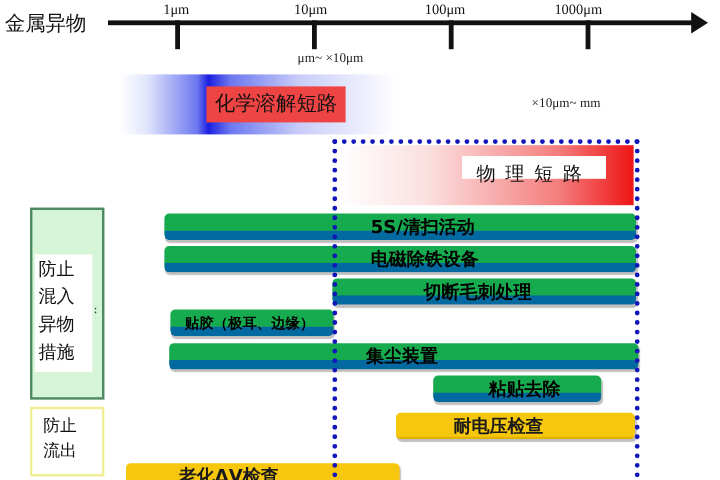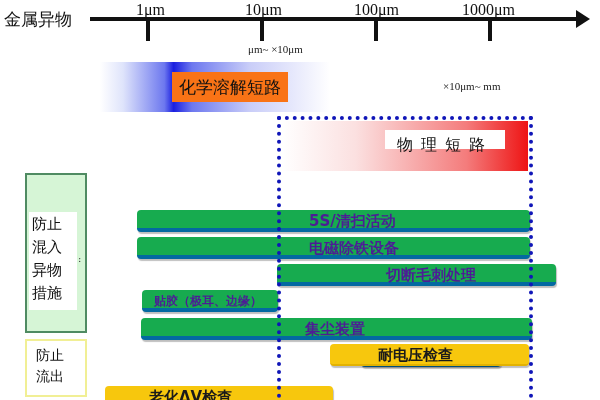--- a/index.html
+++ b/index.html
@@ -5,46 +5,46 @@
     * { box-sizing: border-box; margin: 0; padding: 0; }
     html, body { width: 600px; height: 400px; overflow: hidden; background: #ffffff; }
     body { position: relative; font-family: "DejaVu Serif", "Liberation Serif", serif; }
     .abs { position: absolute; }
 
     
     .axis-label { left: 4px; top: 8px; font-size: 17px; color: #111; font-family: Liberation Mono, monospace; letter-spacing: 0px; }
     .axis-line { left: 90px; top: 17px; width: 488px; height: 4px; background: #111; }
     .axis-arrow { left: 576px; top: 10px; width: 0; height: 0; border-top: 9px solid transparent; border-bottom: 9px solid transparent; border-left: 14px solid #111; }
     .tick { top: 17px; width: 4px; height: 24px; background: #111; }
-    .tick-label { top: 1px; font-size: 16px; color: #111; font-family: "Liberation Serif", serif; white-space: nowrap; }
+    .tick-label { top: 1px; font-size: 12px; color: #111; font-family: "Liberation Serif", serif; white-space: nowrap; }
 
     .range-note { font-size: 11px; color: #222; font-family: "Liberation Serif", serif; white-space: nowrap; }
 
     
     .chem-band { left: 100px; top: 62px; width: 230px; height: 50px;
       background: linear-gradient(to right, #ffffff 0%, #dfe4fb 10%, #6d78ef 28%, #1a1fe0 32%, #6d78ef 40%, #c9cdf8 65%, #ffffff 100%); }
-    .chem-label { left: 172px; top: 72px; width: 116px; height: 30px; background: #f97316; font-size: 17px; text-align: center; line-height: 30px; color: #111; font-family: "DejaVu Sans", sans-serif; }
+    .chem-label { left: 172px; top: 72px; width: 116px; height: 30px; background: #ef4444; font-size: 17px; text-align: center; line-height: 30px; color: #111; font-family: "DejaVu Sans", sans-serif; }
 
     
     .phys-box { left: 277px; top: 116px; width: 256px; height: 290px; border: 4px dotted #1016b8; }
     .phys-band { left: 282px; top: 121px; width: 246px; height: 50px;
       background: linear-gradient(to right, #ffffff 0%, #fbe0e0 30%, #f47c7c 75%, #ee1414 100%); }
     .phys-label { left: 385px; top: 130px; width: 120px; height: 19px; background: #fff; font-size: 16px; text-align: center; line-height: 30px; color: #111; letter-spacing: 8px; font-family: "DejaVu Sans", sans-serif; }
 
     
     .cat1 { left: 25px; top: 173px; width: 62px; height: 160px; background: #d6f5d6; border: 2px solid #4f8b62; }
     .cat1-inner { left: 29px; top: 212px; width: 48px; height: 98px; background: #ffffff; }
     .cat1-text { left: 32px; top: 213px; width: 40px; font-size: 15px; line-height: 23px; color: #111; font-family: "DejaVu Sans", sans-serif; }
     .cat-dot { left: 78px; top: 253px; font-size: 10px; color: #333; }
     .cat2 { left: 25px; top: 339px; width: 62px; height: 58px; background: #ffffff; border: 2px solid #f1ef95; }
     .cat2-text { left: 36px; top: 345px; width: 40px; font-size: 14px; line-height: 21px; color: #111; font-family: "DejaVu Sans", sans-serif; }
 
     
     .bar { position: absolute; height: 22px; border-radius: 4px; font-size: 15px; line-height: 22px; white-space: nowrap; font-family: "DejaVu Sans", sans-serif; font-weight: bold; box-shadow: 1px 2px 1px rgba(0,0,0,0.25); }
-    .bar.green { background: #17ab4f; border-bottom: 4px solid #0369a1; color: #4c1d95; margin-top: 32px; }
+    .bar.green { background: #17ab4f; border-bottom: 8px solid #0369a1; color: #000000; }
     .bar.yellow { background: #f7c70d; color: #1a1a1a; border-bottom: 2px solid #e3b200; }
     .bar.small { font-size: 12px; }
   </style>
 </head>
 <body>
 
 <div class="abs axis-label">金属异物</div>
 <div class="abs axis-line"></div>
 <div class="abs axis-arrow"></div>
 
@@ -73,21 +73,21 @@
 <div class="abs cat-dot">:</div>
 <div class="abs cat2"></div>
 <div class="abs cat2-text">防止流出</div>
 
 <div class="bar green" style="left:137px; top:178px; width:393px; padding-left:172px;">
   <span>5S/清扫活动</span>
 </div>
 <div class="bar green" style="left:137px; top:205px; width:393px; padding-left:172px;">
   <span>电磁除铁设备</span>
 </div>
-<div class="bar green" style="left:277px; top:232px; width:279px; padding-left:109px;">
+<div class="bar green" style="left:277px; top:232px; width:253px; padding-left:76px;">
   <span>切断毛刺处理</span>
 </div>
 <div class="bar green small" style="left:142px; top:258px; width:136px; padding-left:12px;">
   <span>贴胶（极耳、边缘）</span>
 </div>
 <div class="bar green" style="left:141px; top:286px; width:391px; padding-left:164px;">
   <span>集尘装置</span>
 </div>
 <div class="bar green" style="left:361px; top:313px; width:140px; padding-left:46px;">
   <span>粘贴去除</span>

